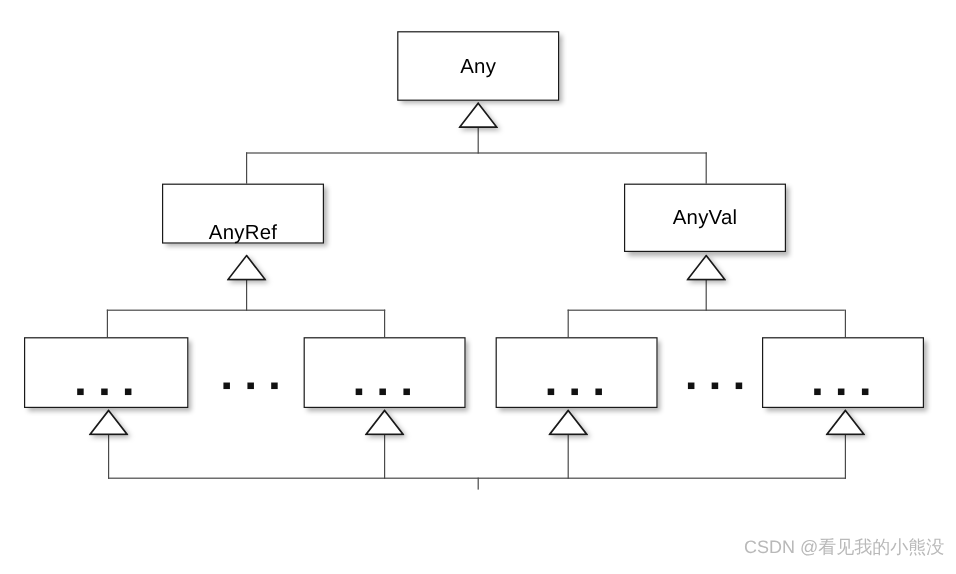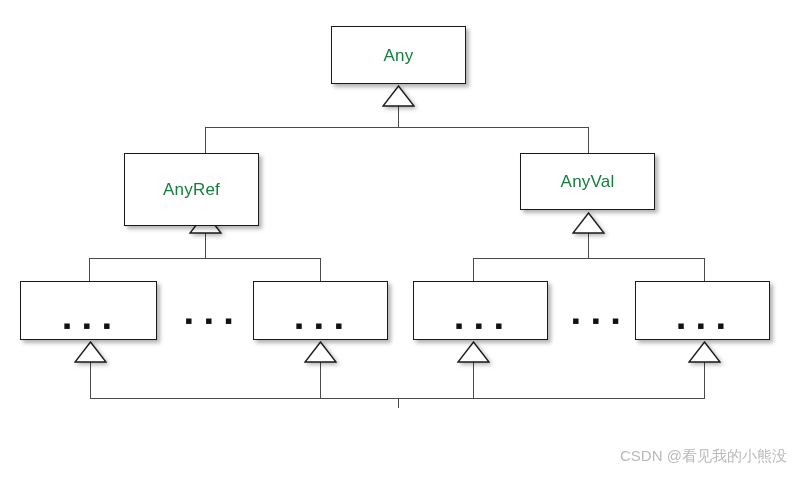--- a/index.html
+++ b/index.html
@@ -23,21 +23,21 @@
     background: #ffffff;
     border: 1.4px solid #1a1a1a;
     box-shadow: 3px 3px 4px rgba(0,0,0,0.30);
     display: flex;
     align-items: center;
     justify-content: center;
     z-index: 3;
   }
   .node-label {
     font-size: 17px;
-    color: #15803d;
+    color: #000000;
     letter-spacing: 0.2px;
     line-height: 1;
     white-space: nowrap;
   }
   
   .node.ellipsis-node {
     align-items: flex-end;
     justify-content: center;
     padding-bottom: 6px;
   }
@@ -153,21 +153,21 @@
   <div class="arrow" style="left:688px; top:341px;">
     <svg width="33" height="22" viewBox="0 0 33 22">
       <polygon points="16.5,1 32,21 1,21" fill="#ffffff" stroke="#1a1a1a" stroke-width="1.4"></polygon>
     </svg>
   </div>
 
   <div class="node" style="left:331px; top:26px; width:135px; height:58px;">
     <span class="node-label">Any</span>
   </div>
 
-  <div class="node" style="left:124px; top:153px; width:135px; height:73px;">
+  <div class="node" style="left:135px; top:153px; width:135px; height:50px;align-items:flex-end;">
     <span class="node-label">AnyRef</span>
   </div>
 
   <div class="node" style="left:520px; top:153px; width:135px; height:57px;">
     <span class="node-label">AnyVal</span>
   </div>
 
   <div class="node ellipsis-node" style="left:20px; top:281px; width:137px; height:59px;">
     <span class="ellipsis">▪ ▪ ▪</span>
   </div>

